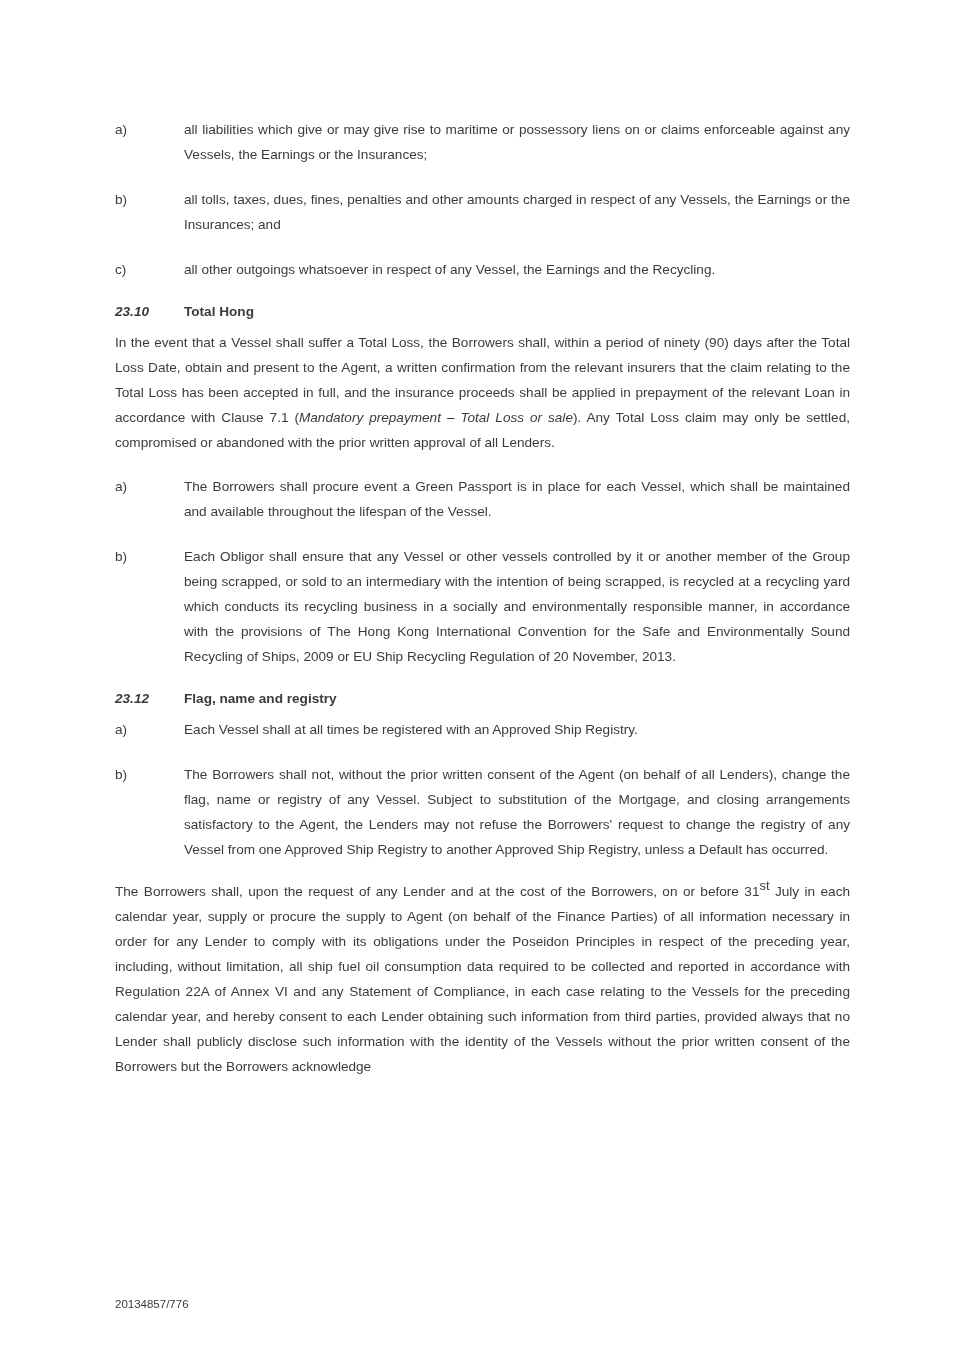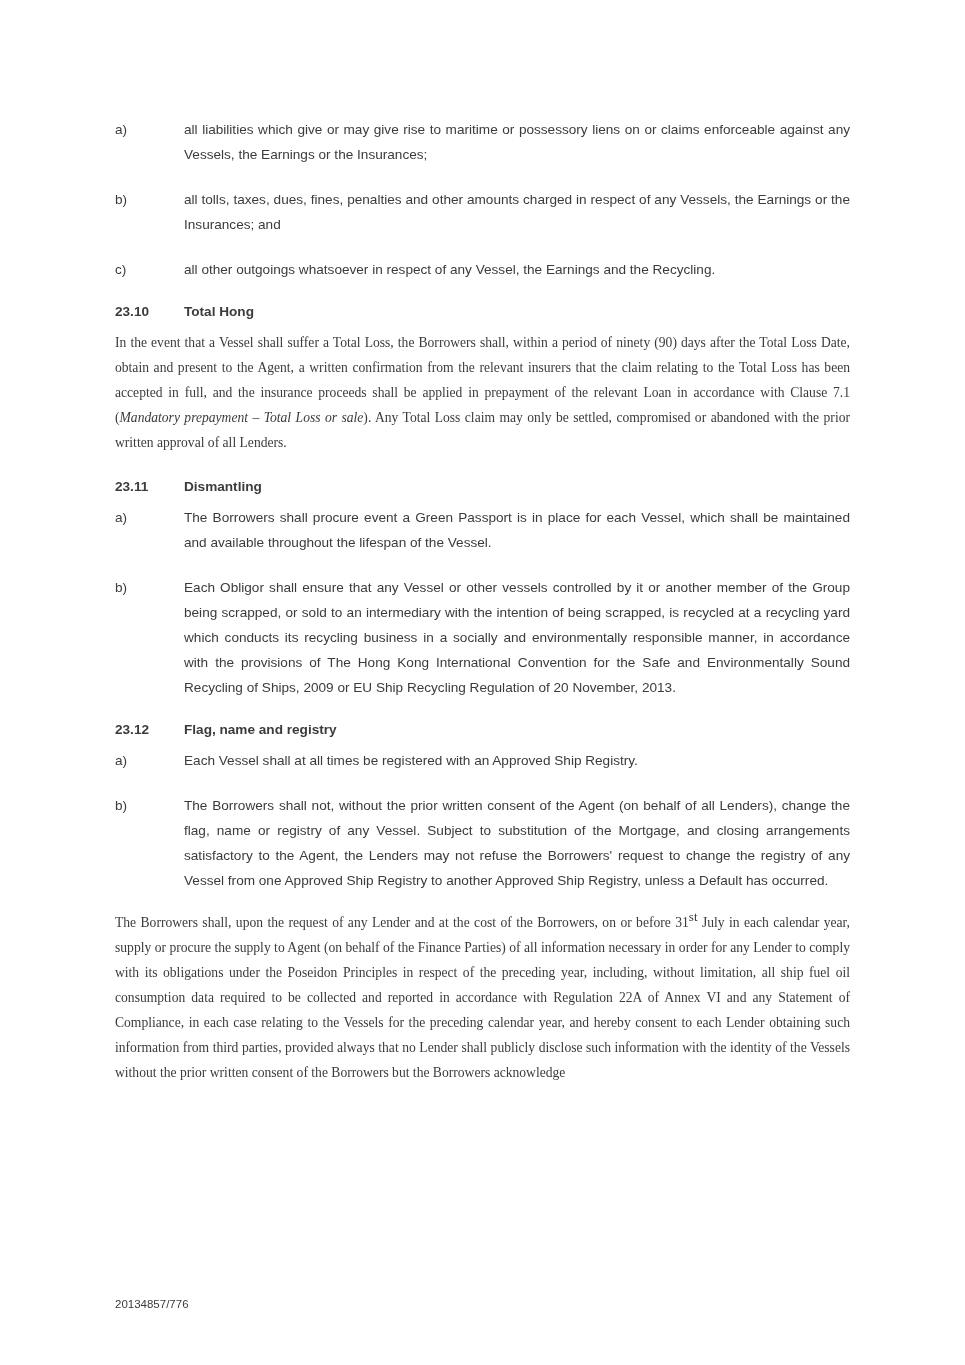--- a/index.html
+++ b/index.html
@@ -15,22 +15,22 @@
     line-height: 25px;
     overflow: hidden;
   }
   .content { position: absolute; left: 115px; top: 117px; width: 735px; }
   .row { display: flex; align-items: flex-start; }
   .marker { width: 69px; flex: 0 0 69px; }
   .itext { flex: 1 1 auto; text-align: justify; }
   .li { margin: 0 0 20px 0; }
   .li-tight { margin-bottom: 17px; }
   .heading { font-weight: bold; margin: 0 0 6px 0; }
-  .heading .marker { font-weight: bold; }
-  .para { margin: 0 0 19px 0; text-align: justify; font-family: Liberation Serif, serif; }
+  .heading .marker { font-weight: bold; font-style: italic; }
+  .para { margin: 0 0 19px 0; text-align: justify; }
   .italic { font-style: italic; }
   .sup { font-size: 13px; vertical-align: super; line-height: 0; }
   .footer {
     position: absolute;
     left: 115px;
     right: 115px;
     top: 1297px;
     display: flex;
     font-size: 11.5px;
     line-height: 15px;
@@ -56,24 +56,20 @@
       <span class="marker">c)</span>
       <span class="itext">all other outgoings whatsoever in respect of any Vessel, the Earnings and the Recycling.</span>
     </div>
 
     <div class="row heading">
       <span class="marker">23.10</span>
       <span>Total Hong</span>
     </div>
     <p class="para"><span>In the event that a Vessel shall suffer a Total Loss, the Borrowers shall, within a period of ninety (90) days after the Total Loss Date, obtain and present to the Agent, a written confirmation from the relevant insurers that the claim relating to the Total Loss has been accepted in full, and the insurance proceeds shall be applied in prepayment of the relevant Loan in accordance with Clause 7.1 (</span><span class="italic">Mandatory prepayment – Total Loss or sale</span><span>). Any Total Loss claim may only be settled, compromised or abandoned with the prior written approval of all Lenders.</span></p>
 
-    <div class="row heading">
-      <span class="marker">23.11</span>
-      <span>Dismantling</span>
-    </div>
     <div class="row li">
       <span class="marker">a)</span>
       <span class="itext">The Borrowers shall procure event a Green Passport is in place for each Vessel, which shall be maintained and available throughout the lifespan of the Vessel.</span>
     </div>
     <div class="row li li-tight">
       <span class="marker">b)</span>
       <span class="itext">Each Obligor shall ensure that any Vessel or other vessels controlled by it or another member of the Group being scrapped, or sold to an intermediary with the intention of being scrapped, is recycled at a recycling yard which conducts its recycling business in a socially and environmentally responsible manner, in accordance with the provisions of The Hong Kong International Convention for the Safe and Environmentally Sound Recycling of Ships, 2009 or EU Ship Recycling Regulation of 20 November, 2013.</span>
     </div>
 
     <div class="row heading">

